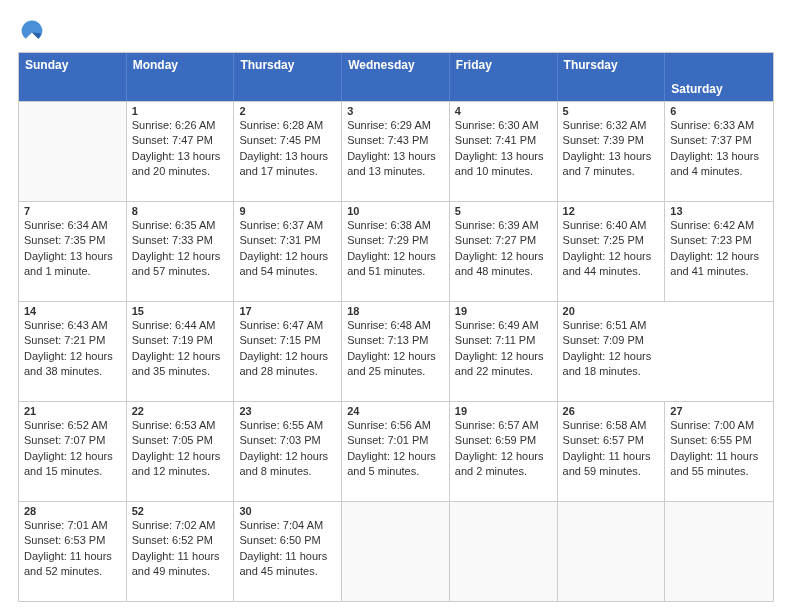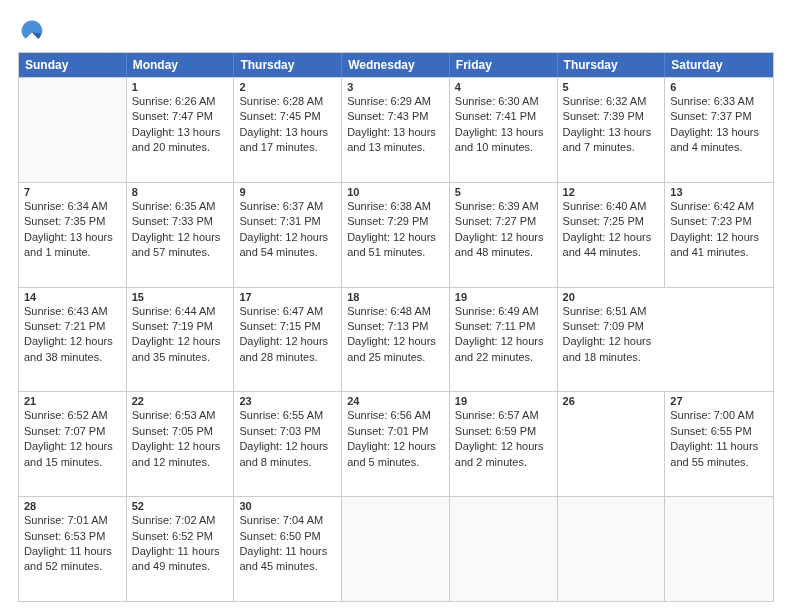--- a/index.html
+++ b/index.html
@@ -67,21 +67,21 @@
       grid-template-columns: repeat(7, 1fr);
       background: #3a6bbf;
     }
     .cal-header-cell {
       color: #fff;
       font-size: 12px;
       font-weight: bold;
       padding: 5px 6px;
       border-right: 1px solid #5580cc;
     }
-    .cal-header-cell:last-child { border-right: none; }
+    .cal-header-cell:last-child { border-right: none; margin-top: 24px; }
     .cal-body {
       flex: 1;
       display: flex;
       flex-direction: column;
     }
     .cal-week {
       display: grid;
       grid-template-columns: repeat(7, 1fr);
       flex: 1;
       border-top: 1px solid #ccc;
@@ -238,20 +238,21 @@
           <div class="cal-cell">
             <span class="day-number">24</span>
             <div class="day-info">Sunrise: 6:56 AM<br>Sunset: 7:01 PM<br>Daylight: 12 hours and 5 minutes.</div>
           </div>
           <div class="cal-cell">
             <span class="day-number">19</span>
             <div class="day-info">Sunrise: 6:57 AM<br>Sunset: 6:59 PM<br>Daylight: 12 hours and 2 minutes.</div>
           </div>
           <div class="cal-cell">
             <span class="day-number">26</span>
+            <div class="day-info">Sunrise: 6:58 AM<br>Sunset: 6:57 PM<br>Daylight: 11 hours and 59 minutes.</div>
           </div>
           <div class="cal-cell">
             <span class="day-number">27</span>
             <div class="day-info">Sunrise: 7:00 AM<br>Sunset: 6:55 PM<br>Daylight: 11 hours and 55 minutes.</div>
           </div>
         </div>
         <div class="cal-week">
           <div class="cal-cell">
             <span class="day-number">28</span>
             <div class="day-info">Sunrise: 7:01 AM<br>Sunset: 6:53 PM<br>Daylight: 11 hours and 52 minutes.</div>

